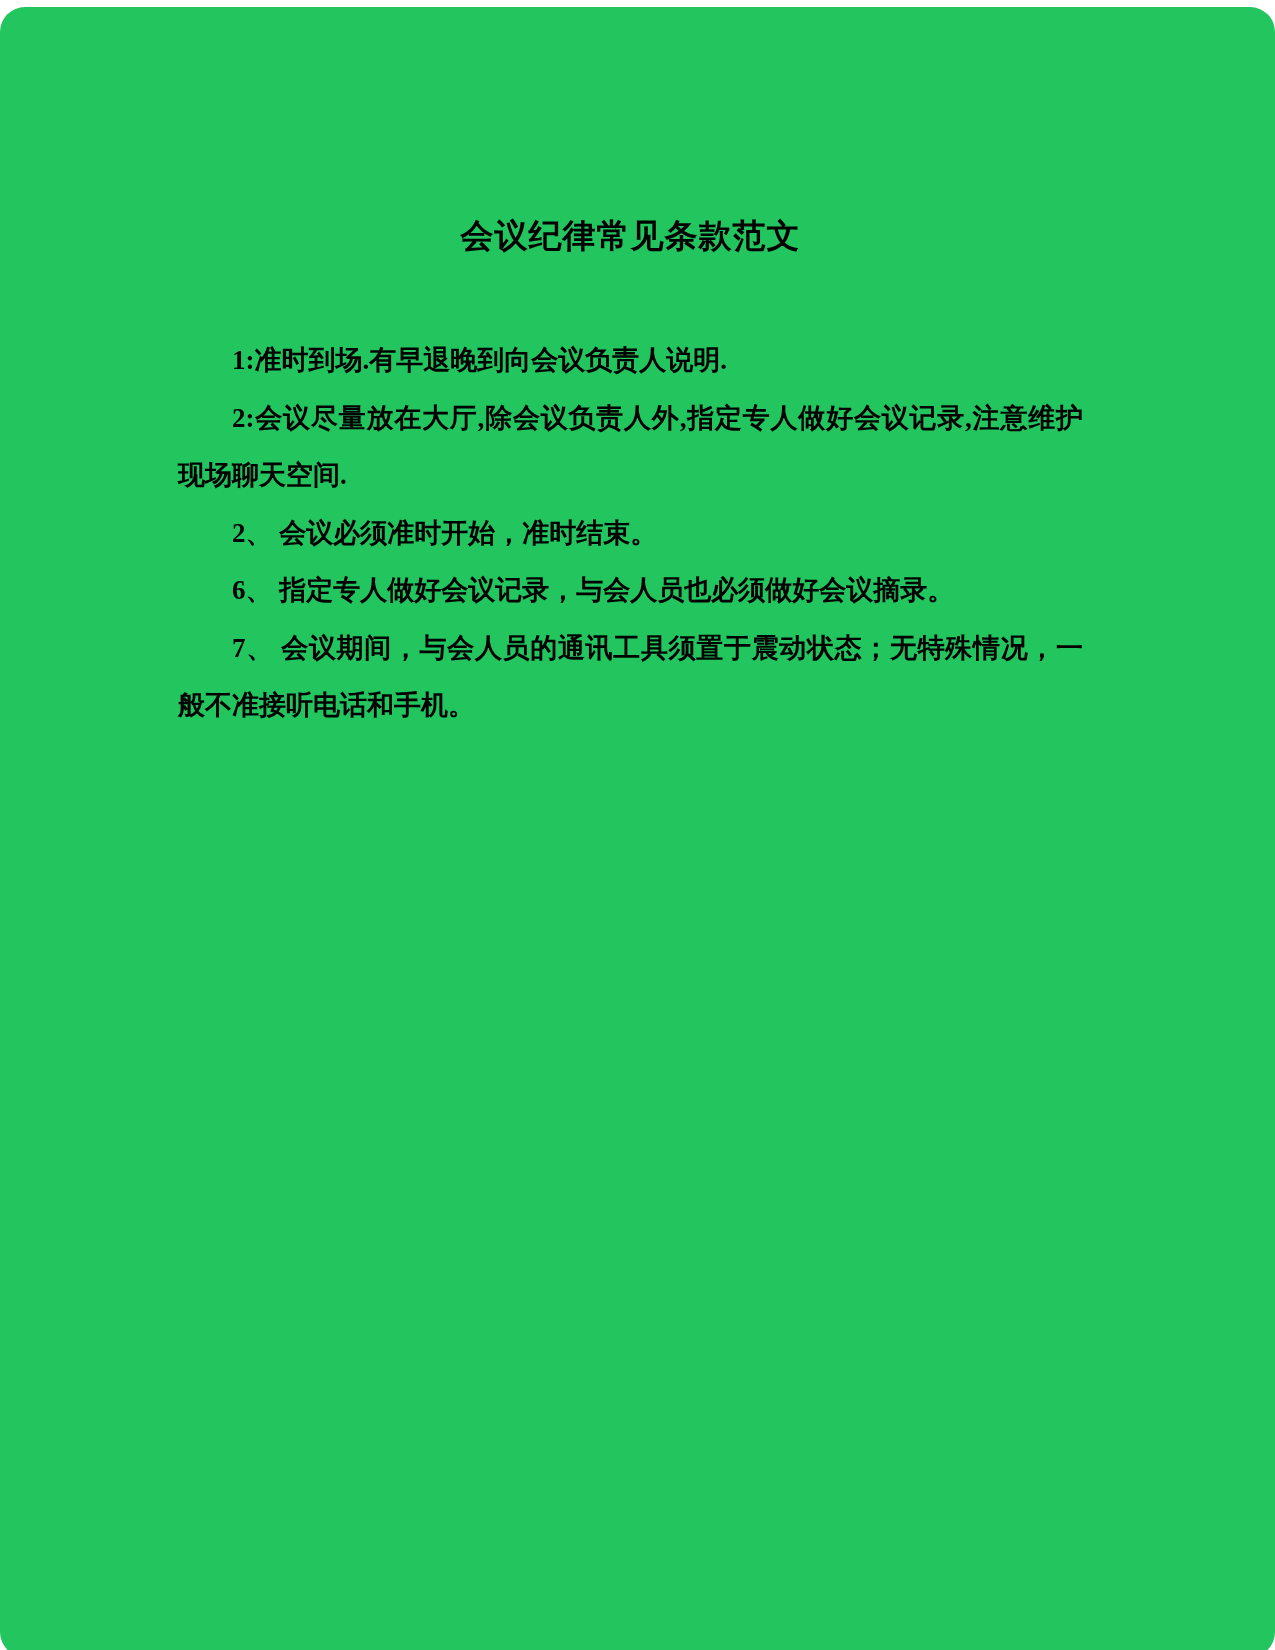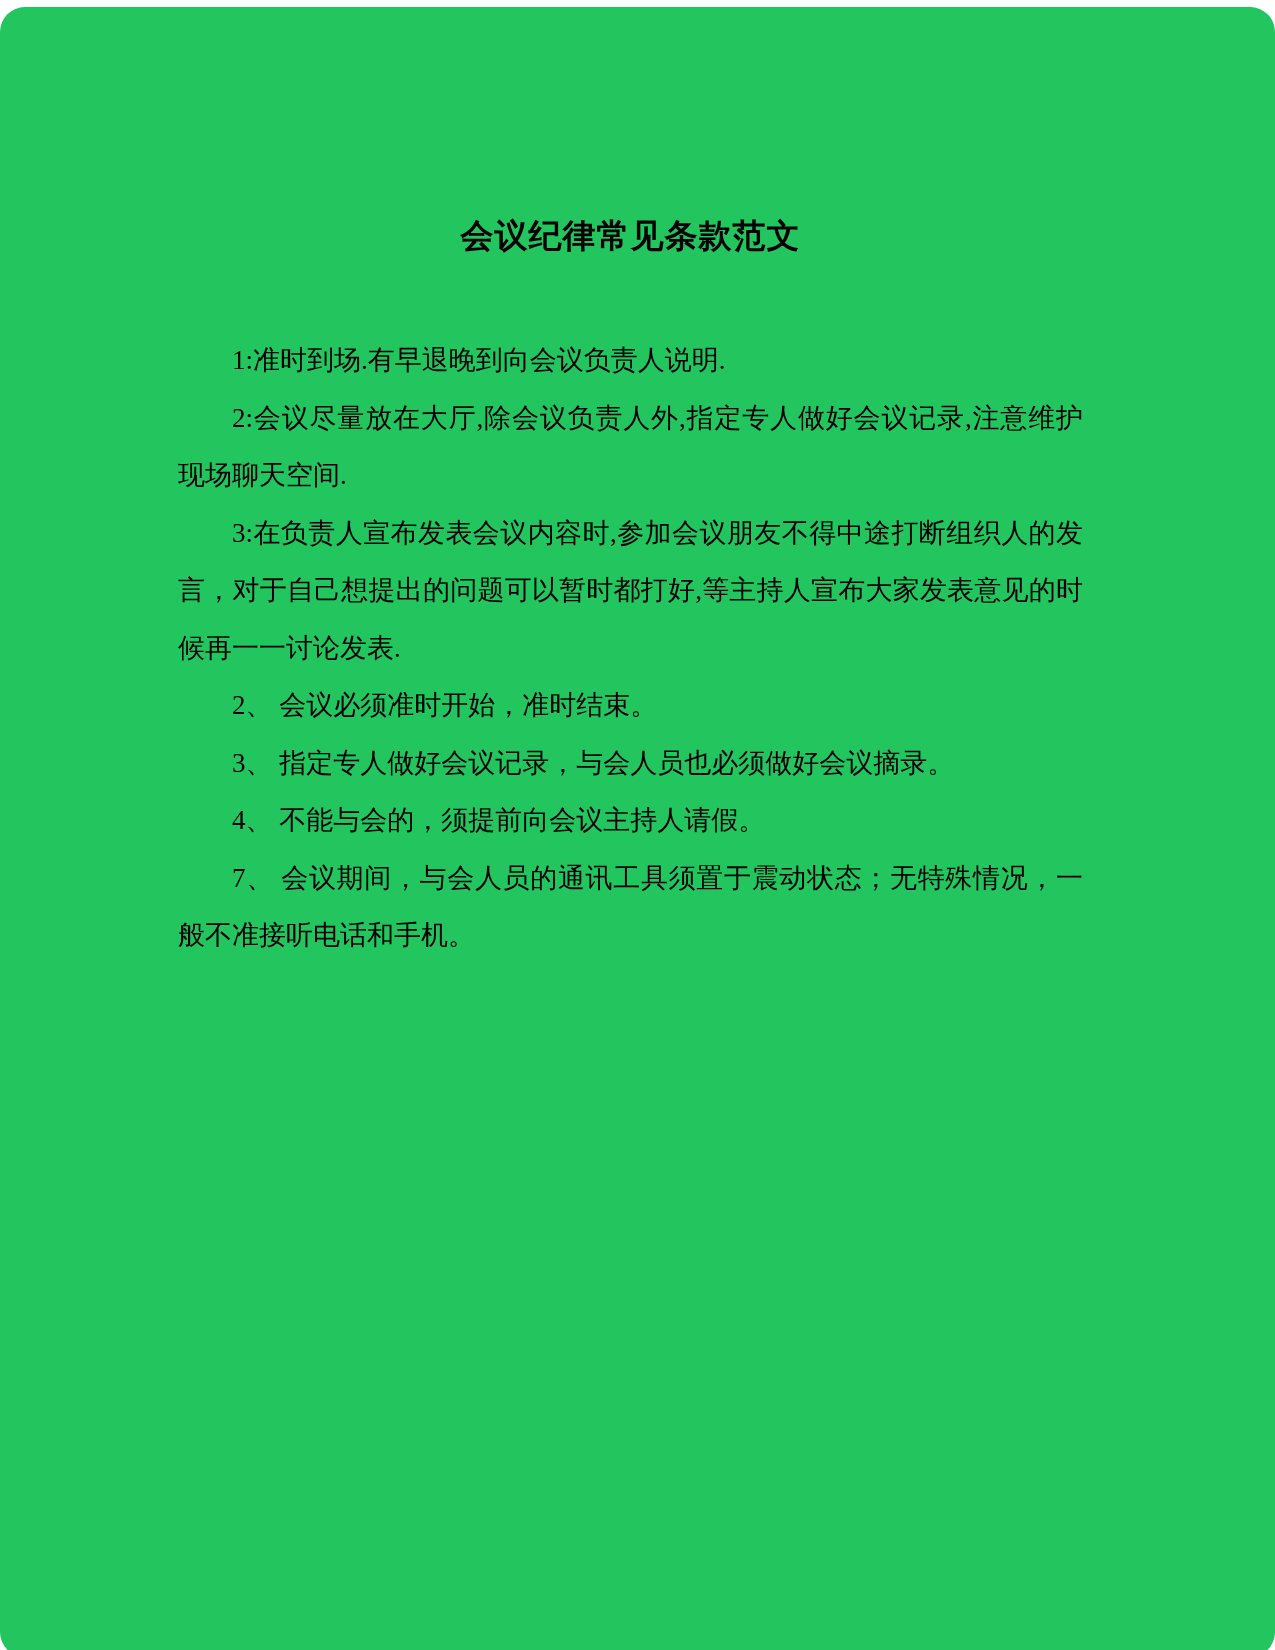--- a/index.html
+++ b/index.html
@@ -40,32 +40,30 @@
   }
   .doc-body {
     margin-top: 71px;
   }
   .doc-body p {
     font-size: 27px;
     line-height: 57.5px;
     text-align: justify;
     text-indent: 2em;
     color: #000000;
-    font-weight: 400;
+    font-weight: 700;
   }
 </style>
 </head>
 <body>
 
 <div class="page">
   <div class="content">
     <h1 class="doc-title">会议纪律常见条款范文</h1>
     <div class="doc-body">
       <p>1:准时到场.有早退晚到向会议负责人说明.</p>
       <p>2:会议尽量放在大厅,除会议负责人外,指定专人做好会议记录,注意维护现场聊天空间.</p>
-      <p>3:在负责人宣布发表会议内容时,参加会议朋友不得中途打断组织人的发言，对于自己想提出的问题可以暂时都打好,等主持人宣布大家发表意见的时候再一一讨论发表.</p>
       <p>2、 会议必须准时开始，准时结束。</p>
-      <p>3、 指定专人做好会议记录，与会人员也必须做好会议摘录。</p>
-      <p>4、 不能与会的，须提前向会议主持人请假。</p>
+      <p>6、 指定专人做好会议记录，与会人员也必须做好会议摘录。</p>
       <p>7、 会议期间，与会人员的通讯工具须置于震动状态；无特殊情况，一般不准接听电话和手机。</p>
     </div>
   </div>
 </div>
 
 </body></html>

